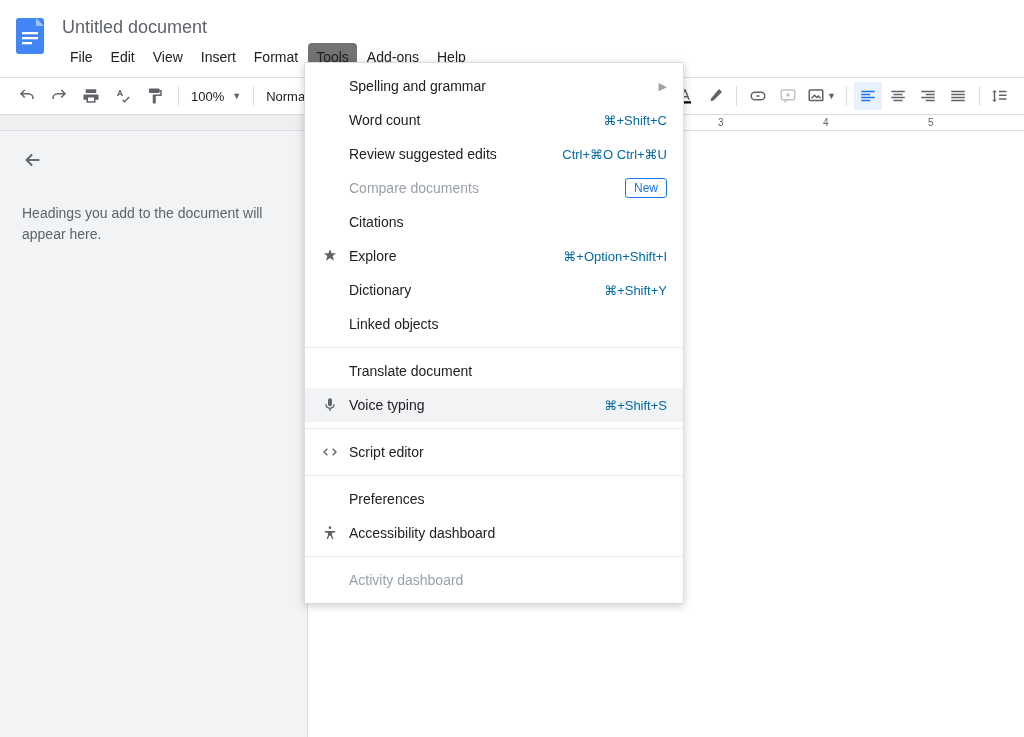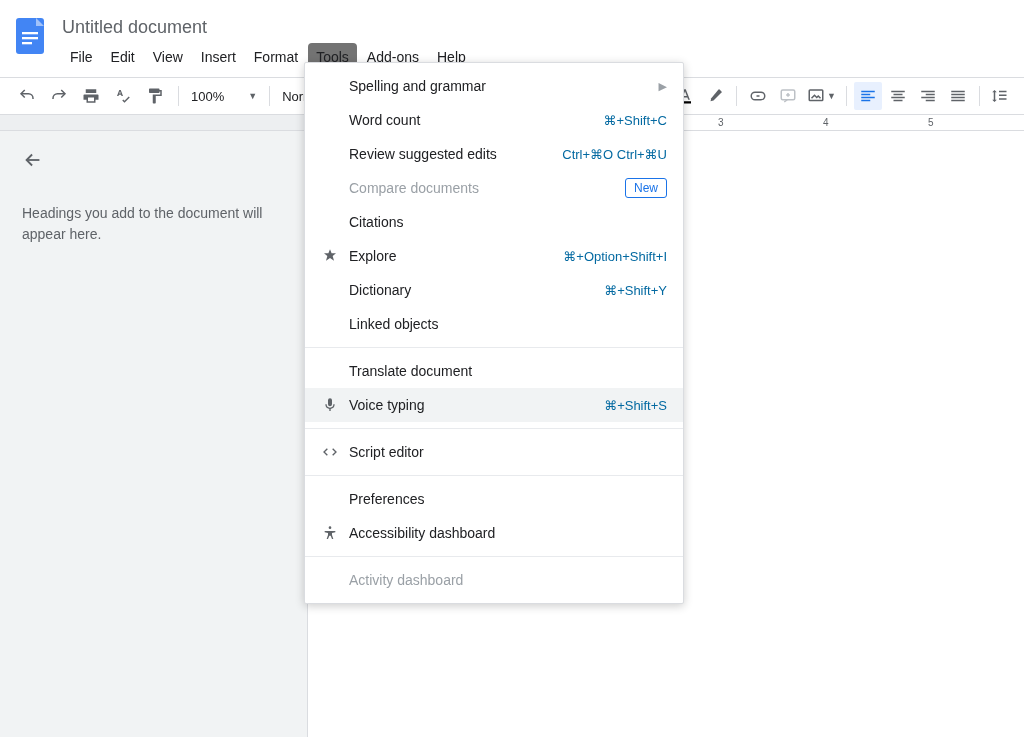--- a/index.html
+++ b/index.html
@@ -12,21 +12,21 @@
   .doc-title { font-size: 18px; color: #5f6368; padding: 2px 0 3px 0; margin-top: 7px; }
   .menubar { display: flex; gap: 2px; margin-top: 2px; text-align: right; }
   .menu-item { padding: 6px 8px; font-size: 14px; color: #202124; cursor: pointer; border-radius: 4px; }
   .menu-item.active { background: #737373; }
 
   
   .toolbar { display: flex; align-items: center; height: 38px; border-top: 1px solid #dadce0; border-bottom: 1px solid #dadce0; padding: 0 12px; gap: 2px; margin-top: 6px; }
   .tb-btn { width: 28px; height: 28px; display: flex; align-items: center; justify-content: center; cursor: pointer; border-radius: 2px; color: #5f6368; margin: 0 1px; }
   .tb-btn.active { background: #e8f0fe; color: #1a73e8; }
   .tb-sep { width: 1px; height: 20px; background: #dadce0; margin: 0 6px; }
-  .zoom { font-size: 13px; color: #202124; padding: 0 8px; display: flex; align-items: center; gap: 24px; }
+  .zoom { font-size: 13px; color: #202124; padding: 0 8px; display: flex; align-items: center; gap: 8px; }
   .style-sel { font-size: 13px; color: #202124; padding: 0 8px; }
   .caret { font-size: 9px; color: #5f6368; }
   .tb-btn svg { display:block; }
   .dropdown-btn { display:flex; align-items:center; padding: 0 4px; height:28px; cursor:pointer; }
 
   
   .ruler-area { display:flex; }
   .ruler { height: 16px; border-bottom: 1px solid #dadce0; background: #fff; position: relative; flex:1; font-size: 10px; color:#5f6368; }
   .ruler-tick { position:absolute; top:2px; }
 

